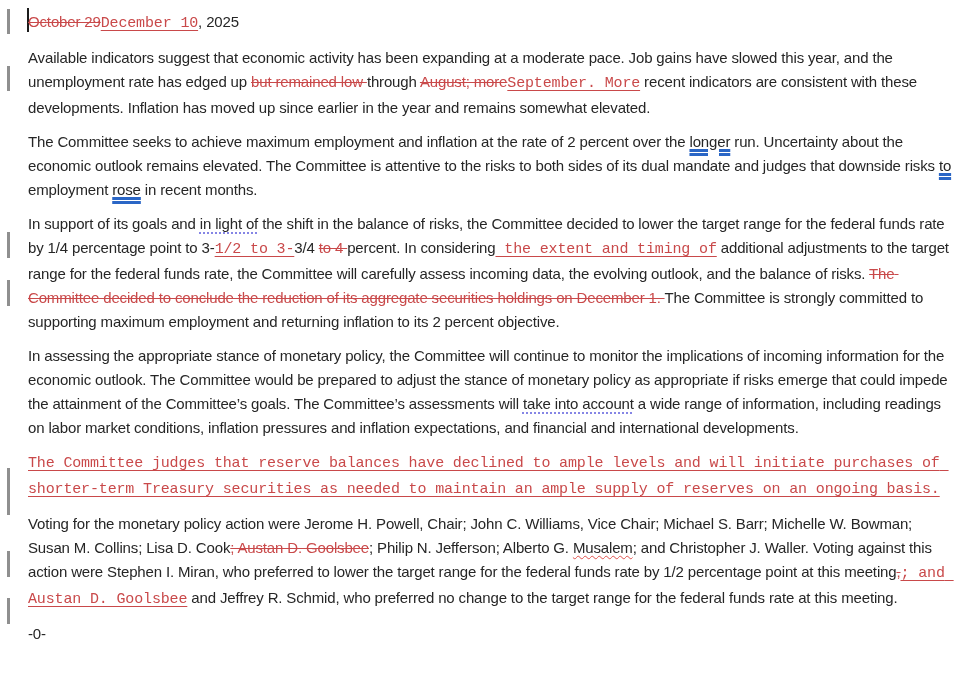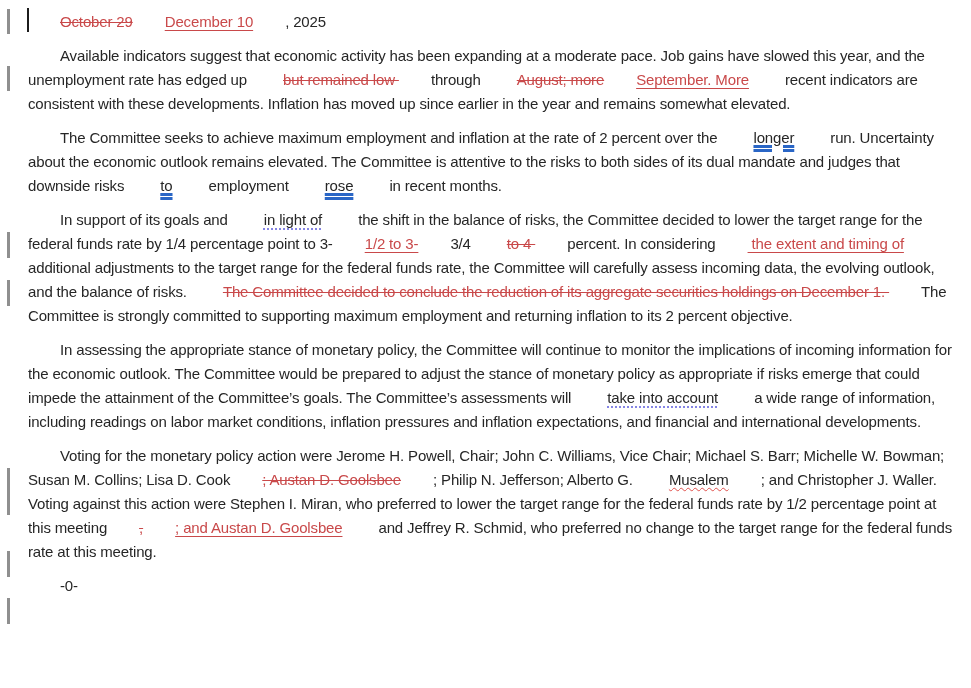--- a/index.html
+++ b/index.html
@@ -20,33 +20,34 @@
     color:var(--text);
   }
   .content{
     position:absolute;
     top:10px;left:28px;right:14px;
   }
   .para{
     margin:0 0 10px 0;
     line-height:24px;
   }
-  .run{white-space:pre-wrap;padding-left:32px;}
+  .run{white-space:pre-wrap;}
   .run-del{
     color:var(--revision_red);
     text-decoration:line-through;
     text-decoration-color:var(--revision_red);
     text-decoration-thickness:1px;
   }
   .run-ins{
     color:var(--revision_red);
     text-decoration:underline;
     text-decoration-color:var(--revision_red);
     text-decoration-thickness:1px;
     text-underline-offset:3px;
+    font-family:Liberation Mono, monospace;
   }
   .run-moved{
     color:var(--text);
     text-decoration:underline double;
     text-decoration-color:var(--moved_blue);
     text-decoration-thickness:3px;
     text-underline-offset:2px;
   }
   .run-format{
     color:var(--text);
@@ -88,16 +89,17 @@
       <div class="change-bar" style="top: 551px; height: 26px;"></div>
       <div class="change-bar" style="top: 598px; height: 26px;"></div>
     </div>
   <div class="caret"></div>
   <div class="content">
     <p class="para"><span class="run run-del">October 29</span><span class="run run-ins">December 10</span><span class="run run-normal">, 2025</span></p>
     <p class="para"><span class="run run-normal">Available indicators suggest that economic activity has been expanding at a moderate pace. Job gains have slowed this year, and the unemployment rate has edged up </span><span class="run run-del">but remained low </span><span class="run run-normal">through </span><span class="run run-del">August; more</span><span class="run run-ins">September. More</span><span class="run run-normal"> recent indicators are consistent with these developments. Inflation has moved up since earlier in the year and remains somewhat elevated.</span></p>
     <p class="para"><span class="run run-normal">The Committee seeks to achieve maximum employment and inflation at the rate of 2 percent over the </span><span class="run run-moved">longer</span><span class="run run-normal"> run. Uncertainty about the economic outlook remains elevated. The Committee is attentive to the risks to both sides of its dual mandate and judges that downside risks </span><span class="run run-moved">to</span><span class="run run-normal"> employment </span><span class="run run-moved">rose</span><span class="run run-normal"> in recent months.</span></p>
     <p class="para"><span class="run run-normal">In support of its goals and </span><span class="run run-format">in light of</span><span class="run run-normal"> the shift in the balance of risks, the Committee decided to lower the target range for the federal funds rate by 1/4 percentage point to 3-</span><span class="run run-ins">1/2 to 3-</span><span class="run run-normal">3/4 </span><span class="run run-del">to 4 </span><span class="run run-normal">percent. In considering</span><span class="run run-ins"> the extent and timing of</span><span class="run run-normal"> additional adjustments to the target range for the federal funds rate, the Committee will carefully assess incoming data, the evolving outlook, and the balance of risks. </span><span class="run run-del">The Committee decided to conclude the reduction of its aggregate securities holdings on December 1. </span><span class="run run-normal">The Committee is strongly committed to supporting maximum employment and returning inflation to its 2 percent objective.</span></p>
     <p class="para"><span class="run run-normal">In assessing the appropriate stance of monetary policy, the Committee will continue to monitor the implications of incoming information for the economic outlook. The Committee would be prepared to adjust the stance of monetary policy as appropriate if risks emerge that could impede the attainment of the Committee’s goals. The Committee’s assessments will </span><span class="run run-format">take into account</span><span class="run run-normal"> a wide range of information, including readings on labor market conditions, inflation pressures and inflation expectations, and financial and international developments.</span></p>
+    <p class="para"><span class="run run-ins">The Committee judges that reserve balances have declined to ample levels and will initiate purchases of shorter-term Treasury securities as needed to maintain an ample supply of reserves on an ongoing basis.</span></p>
     <p class="para"><span class="run run-normal">Voting for the monetary policy action were Jerome H. Powell, Chair; John C. Williams, Vice Chair; Michael S. Barr; Michelle W. Bowman; Susan M. Collins; Lisa D. Cook</span><span class="run run-del">; Austan D. Goolsbee</span><span class="run run-normal">; Philip N. Jefferson; Alberto G. </span><span class="run run-spell">Musalem</span><span class="run run-normal">; and Christopher J. Waller. Voting against this action were Stephen I. Miran, who preferred to lower the target range for the federal funds rate by 1/2 percentage point at this meeting</span><span class="run run-del">,</span><span class="run run-ins">; and Austan D. Goolsbee</span><span class="run run-normal"> and Jeffrey R. Schmid, who preferred no change to the target range for the federal funds rate at this meeting.</span></p>
     <p class="para"><span class="run run-normal">-0-</span></p>
   </div>
 </div>
 
 </body></html>

